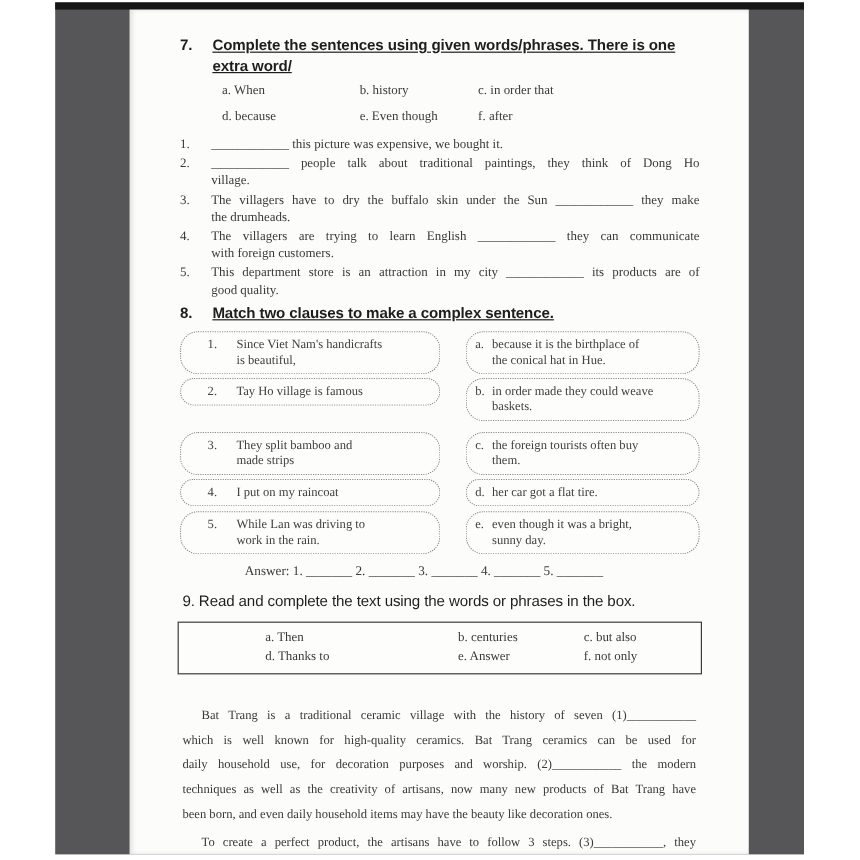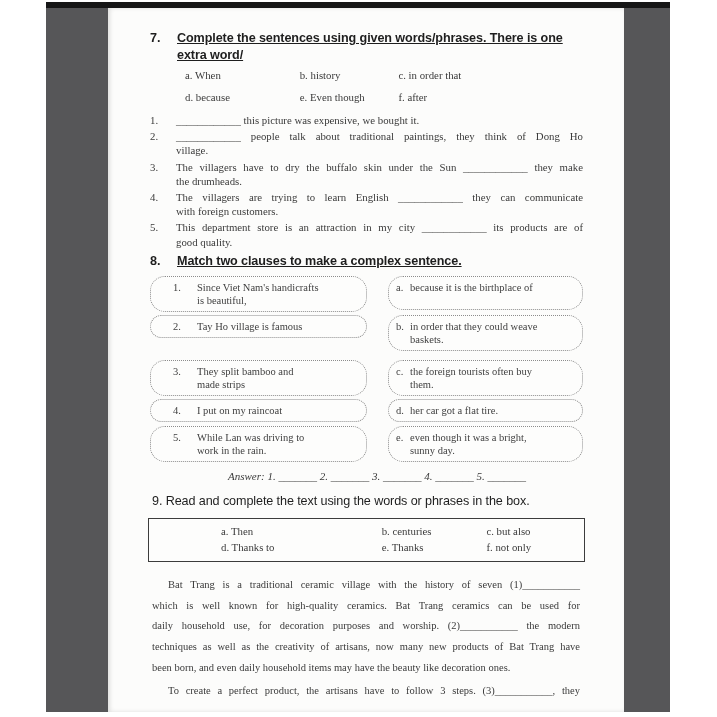--- a/index.html
+++ b/index.html
@@ -42,31 +42,31 @@
   .lbox,.rbox{border:1px dotted #8c8c8c;border-radius:15px;background:#fdfdfc;
     box-sizing:border-box;display:flex;align-items:flex-start;
     font-size:10.5px;color:#414141;}
   .lbox{width:217px;padding:4px 8px 3px 22px;}
   .rbox{width:195px;padding:4px 6px 3px 7px;}
   .h1{min-height:23px;}
   .h2{min-height:34px;}
   .box-num{flex:0 0 24px;width:24px;line-height:13.5px;}
   .box-letter{flex:0 0 14px;width:14px;line-height:13.5px;}
   .box-lines{flex:1;line-height:13.5px;}
-  .answer-line{margin:8px 0 0 120px;font-size:11px;color:#3a3a3a;line-height:13px;font-style:italic;}
+  .answer-line{margin:8px 0 0 96px;font-size:11px;color:#3a3a3a;line-height:13px;}
   
   .ex9-heading{margin:11px 0 0 44px;font-family:"Liberation Sans",sans-serif;
     font-weight:400;font-size:12.6px;line-height:15px;color:#1e1e1e;letter-spacing:-0.1px;}
   .word-box{margin:9px 0 0 40px;width:437px;box-sizing:border-box;
     border:1px solid #3c3c3c;background:#fdfdfc;padding:4px 0 6px 0;}
   .wb-row{line-height:16px;font-size:10.8px;color:#3a3a3a;padding-left:72px;}
   .wb-c1{display:inline-block;width:110px;}
   .wb-c2{display:inline-block;width:102px;padding-left:48px;}
   .para{margin-left:44px;width:428px;font-size:10.5px;color:#3a3a3a;}
-  .para1{margin-top:13px;}
+  .para1{margin-top:25px;}
   .para2{margin-top:2px;}
   .pline{line-height:20.8px;}
   .p2line{line-height:20px;}
   .indent{text-indent:16px;}
 </style>
 </head>
 <body>
 
 <div class="scan">
   <div class="topbar"></div>
@@ -140,35 +140,36 @@
           <span class="box-num">1.</span>
           <div class="box-lines">
             <div>Since Viet Nam's handicrafts</div>
             <div>is beautiful,</div>
           </div>
         </div>
         <div class="rbox h2">
           <span class="box-letter">a.</span>
           <div class="box-lines">
             <div>because it is the birthplace of</div>
+            <div>the conical hat in Hue.</div>
           </div>
         </div>
       </div>
 
       <div class="match-row mr-g2">
         <div class="lbox h1">
           <span class="box-num">2.</span>
           <div class="box-lines">
             <div>Tay Ho village is famous</div>
           </div>
         </div>
         <div class="rbox h2">
           <span class="box-letter">b.</span>
           <div class="box-lines">
-            <div>in order that they could weave</div>
+            <div>in order made they could weave</div>
             <div>baskets.</div>
           </div>
         </div>
       </div>
 
       <div class="match-row mr-g3">
         <div class="lbox h2">
           <span class="box-num">3.</span>
           <div class="box-lines">
             <div>They split bamboo and</div>
@@ -222,21 +223,21 @@
     <div class="ex9-heading">9. Read and complete the text using the words or phrases in the box.</div>
 
     <div class="word-box">
       <div class="wb-row">
         <span class="wb-c1">a. Then</span>
         <span class="wb-c2">b. centuries</span>
         <span>c. but also</span>
       </div>
       <div class="wb-row">
         <span class="wb-c1">d. Thanks to</span>
-        <span class="wb-c2">e. Thanks</span>
+        <span class="wb-c2">e. Answer</span>
         <span>f. not only</span>
       </div>
     </div>
 
     <div class="para para1">
       <div class="pline just indent">Bat Trang is a traditional ceramic village with the history of seven (1)___________</div>
       <div class="pline just">which is well known for high-quality ceramics. Bat Trang ceramics can be used for</div>
       <div class="pline just">daily household use, for decoration purposes and worship. (2)___________ the modern</div>
       <div class="pline just">techniques as well as the creativity of artisans, now many new products of Bat Trang have</div>
       <div class="pline">been born, and even daily household items may have the beauty like decoration ones.</div>

